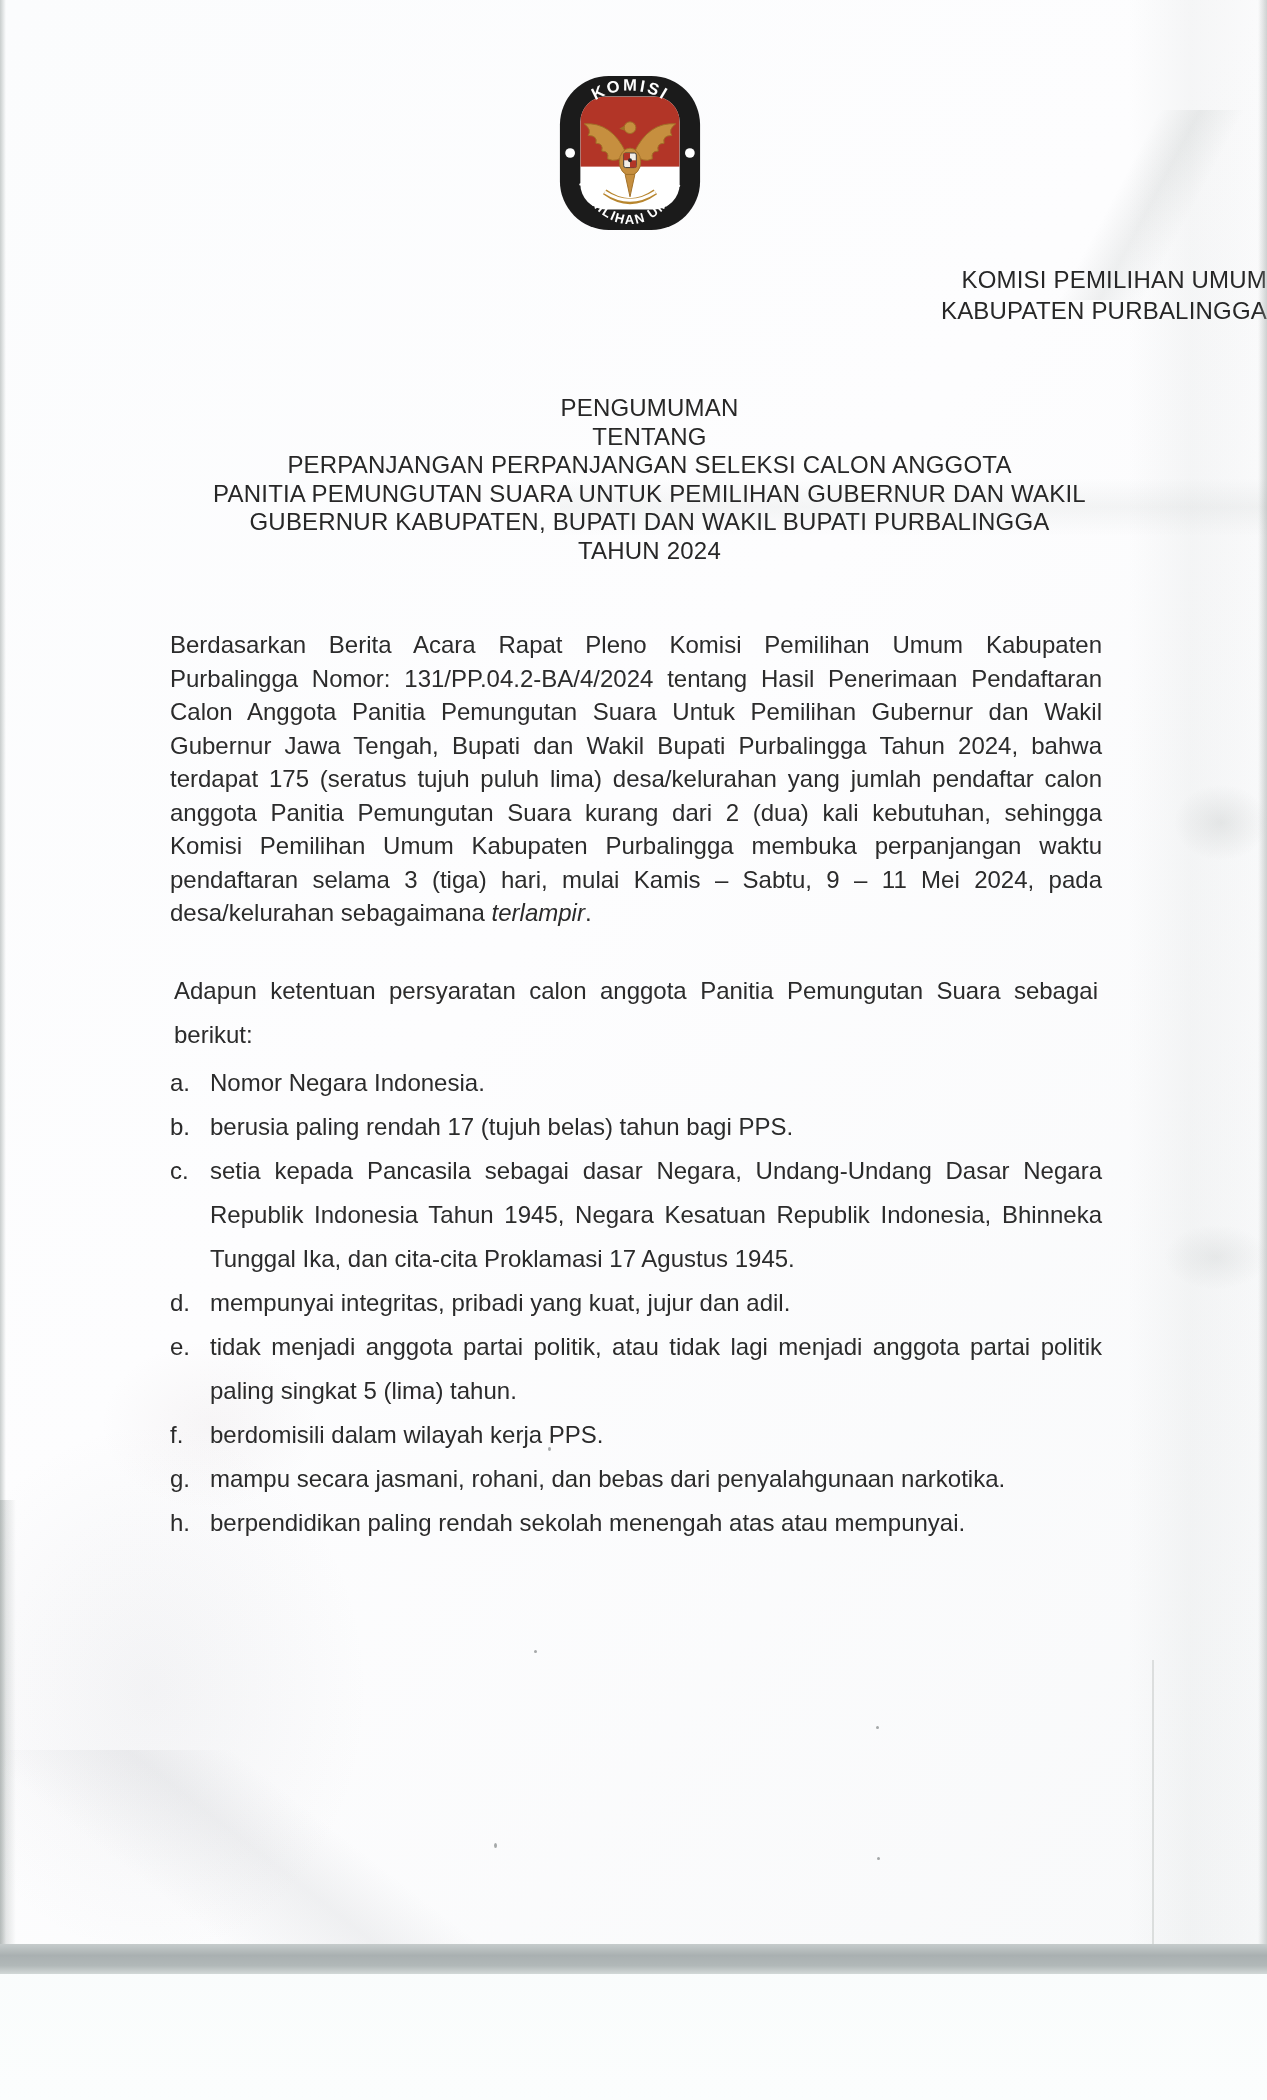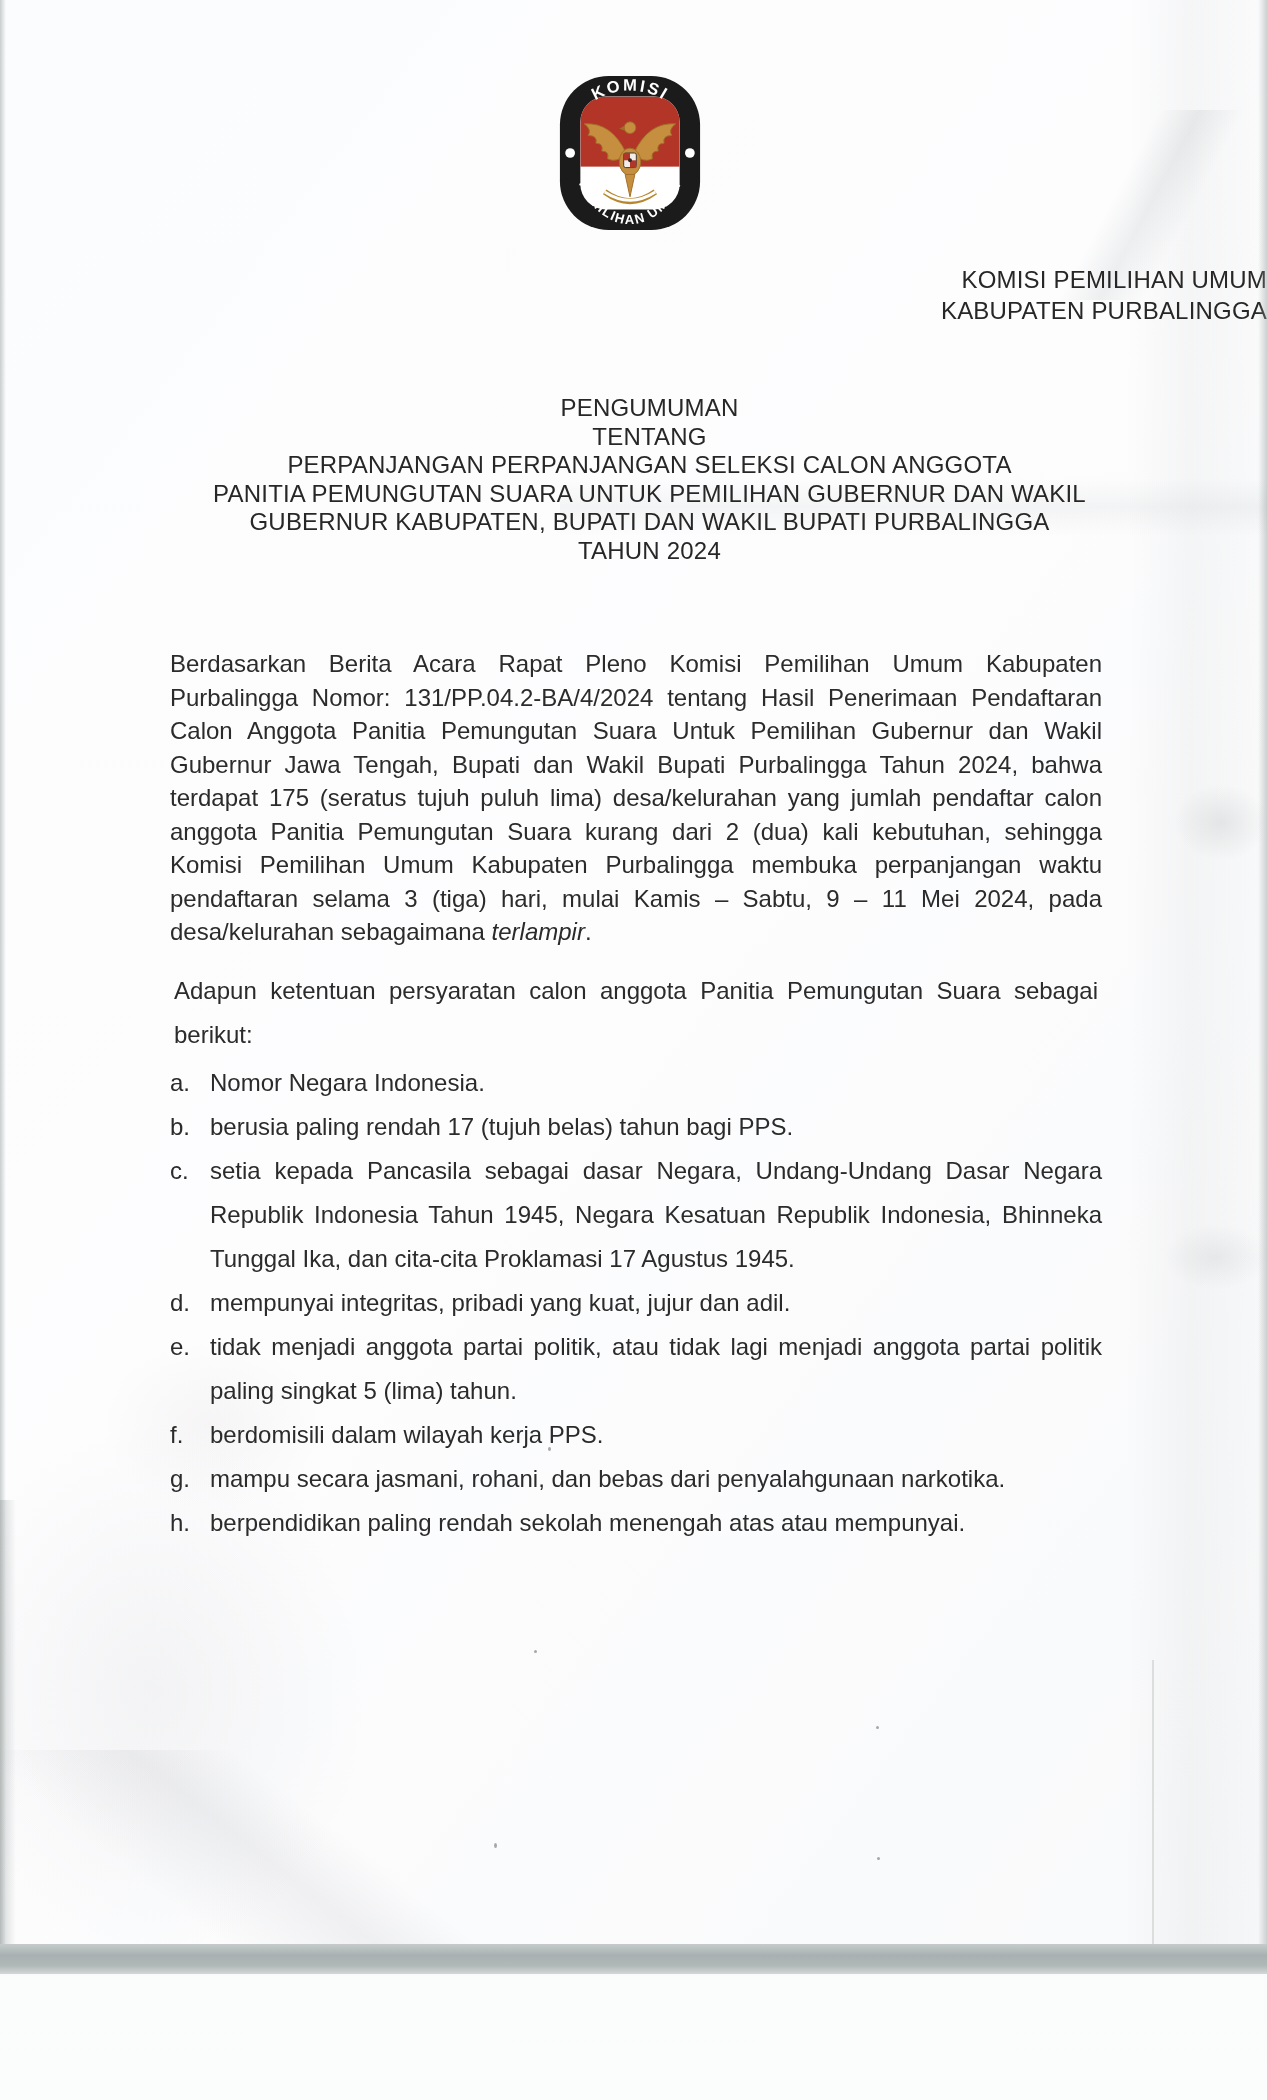--- a/index.html
+++ b/index.html
@@ -47,21 +47,21 @@
   .speck{position:absolute;border-radius:50%;background:rgba(95,100,100,.55);}
   
   .logo{position:absolute;left:557px;top:71px;width:146px;height:164px;}
   
   .org{position:absolute;left:0;top:264px;width:1267px;text-align:right;
     font-size:24px;line-height:31px;color:#272727;letter-spacing:.2px;}
   
   .title-block{position:absolute;left:16px;top:394px;width:1267px;text-align:center;
     font-size:24px;line-height:28.6px;color:#272727;letter-spacing:.2px;}
   
-  .para1{position:absolute;left:170px;top:647px;width:932px;margin:0;
+  .para1{position:absolute;left:170px;top:628px;width:932px;margin:0;
     font-size:24px;line-height:33.5px;text-align:justify;color:#2b2b2b;}
   .para1 i{font-style:italic;}
   .section2{position:absolute;left:170px;top:965px;width:932px;
     font-size:24px;line-height:44px;color:#2b2b2b;}
   .intro{margin:4px;text-align:justify;}
   .req{position:relative;padding-left:40px;text-align:justify;}
   .req .mk{position:absolute;left:0;top:0;}
 </style>
 </head>
 <body>

